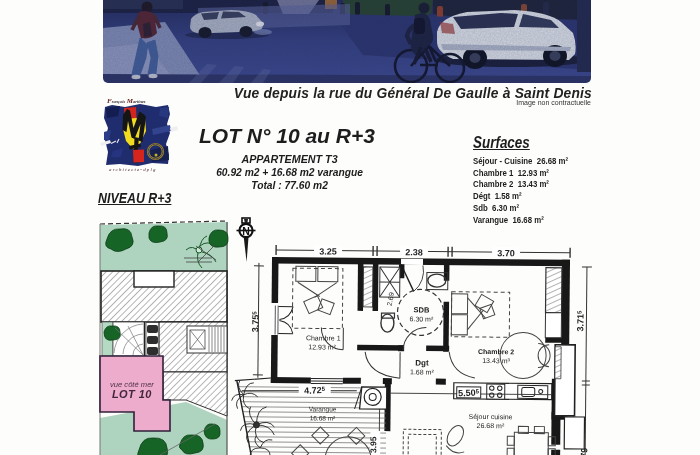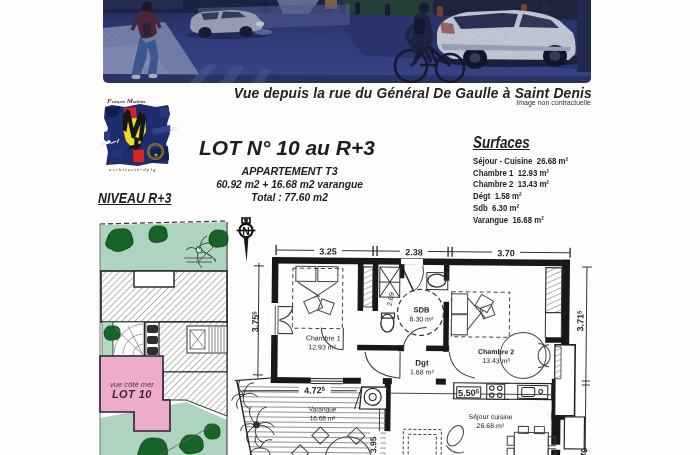--- a/index.html
+++ b/index.html
@@ -143,21 +143,21 @@
   <polygon points="133,150 144,149.5 144,162 133.5,162.5" fill="#d6251c"></polygon>
 
   <circle cx="155.5" cy="151.5" r="7.4" fill="none" stroke="#a8891e" stroke-width="2.4"></circle>
   <circle cx="155.5" cy="151.5" r="7.4" fill="none" stroke="#28306a" stroke-width="0.7"></circle>
   <circle cx="156" cy="155" r="1.5" fill="#c8b020"></circle>
   </g>
   <text x="9" y="78" font-size="4.9" font-style="italic" fill="#4e282c" font-family="Liberation Serif,serif" letter-spacing="1.2">architecte-dplg</text>
 </svg>
 </div>
 
-<div class="abs" style="left:199px;top:136px;width:280px;font-style:italic;color:#1d1d1d;">
+<div class="abs" style="left:199px;top:124px;width:280px;font-style:italic;color:#1d1d1d;">
   <div style="font-size:21px;font-weight:bold;white-space:nowrap;">LOT N° 10 au R+3</div>
   <div style="text-align:center;width:178px;transform:scaleX(0.95);transform-origin:left;margin-left:6px;">
     <div style="font-size:11.3px;font-weight:bold;margin-top:5px;">APPARTEMENT T3</div>
     <div style="font-size:10.8px;font-weight:bold;margin-top:1px;white-space:nowrap;">60.92 m2 + 16.68 m2 varangue</div>
     <div style="font-size:10.8px;font-weight:bold;margin-top:1px;">Total : 77.60 m2</div>
   </div>
 </div>
 
 <div class="abs" style="left:473px;top:134px;color:#1d1d1d;transform:scaleX(0.84);transform-origin:left;">
   <div style="font-size:16px;font-weight:bold;font-style:italic;text-decoration:underline;">Surfaces</div>

